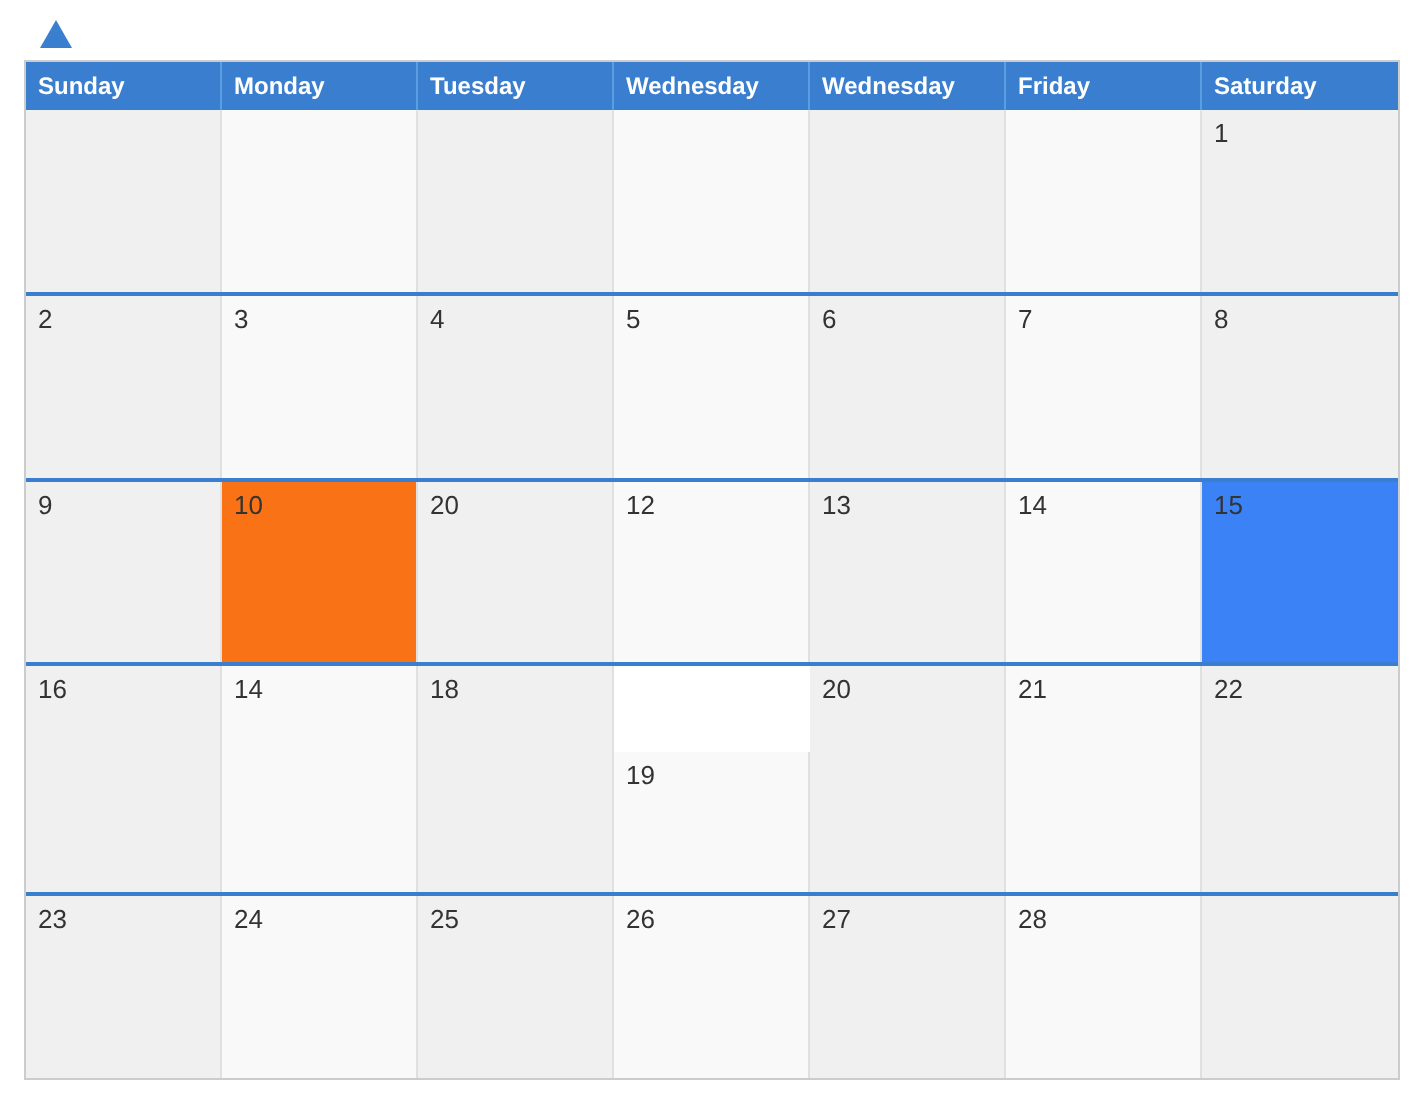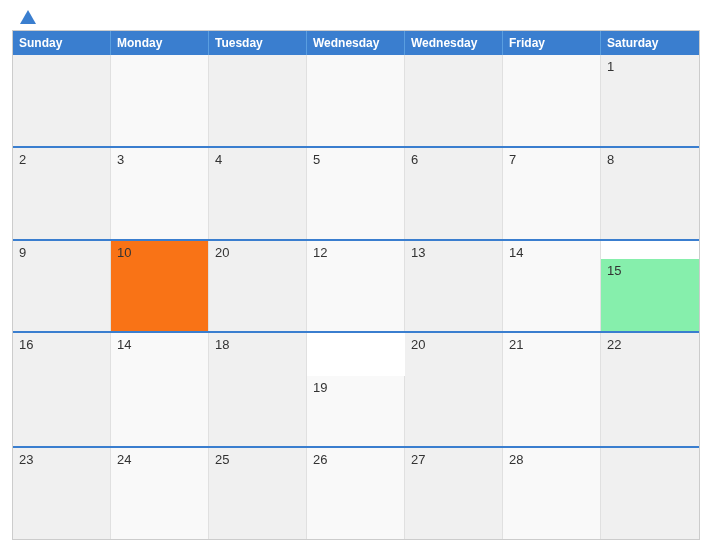--- a/index.html
+++ b/index.html
@@ -202,21 +202,21 @@
           </div>
           <div class="cal-cell" style="background: rgb(249, 249, 249);">
             <span class="day-num">12</span>
           </div>
           <div class="cal-cell" style="background: rgb(240, 240, 240);">
             <span class="day-num">13</span>
           </div>
           <div class="cal-cell" style="background: rgb(249, 249, 249);">
             <span class="day-num">14</span>
           </div>
-          <div class="cal-cell" style="background: #86efac; margin-top: 18px;">
+          <div class="cal-cell" style="background: #3b82f6;">
             <span class="day-num">15</span>
           </div>
         </div>
         <div class="cal-week">
           <div class="cal-cell" style="background: rgb(240, 240, 240);">
             <span class="day-num">16</span>
           </div>
           <div class="cal-cell" style="background: rgb(249, 249, 249);">
             <span class="day-num">14</span>
           </div>

